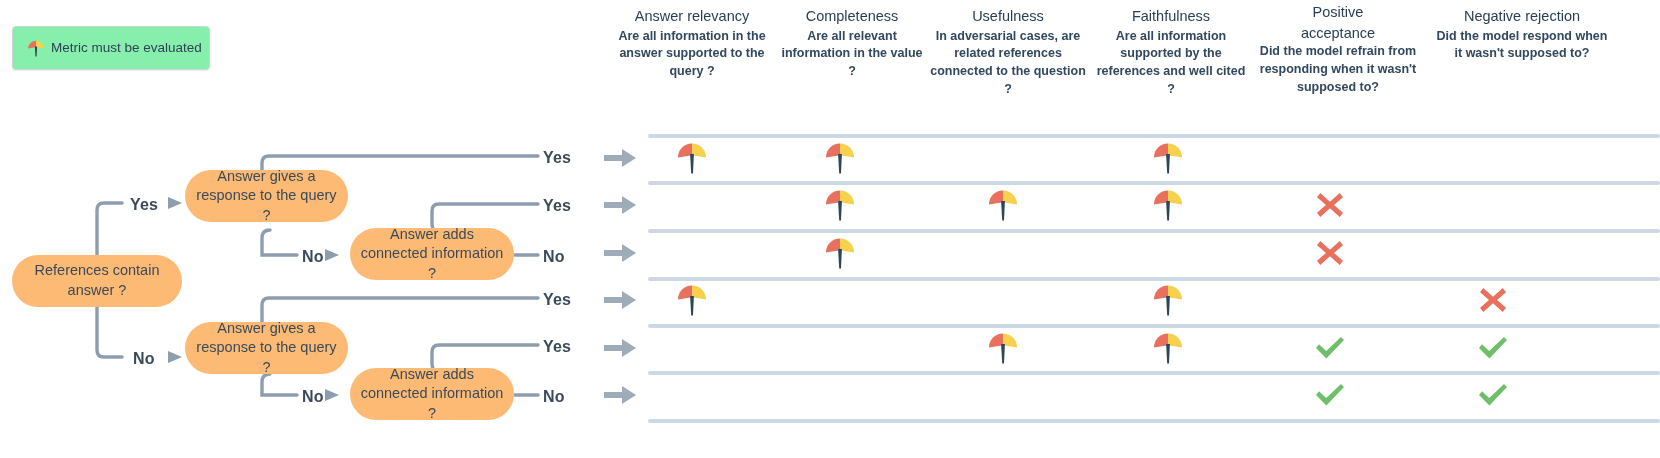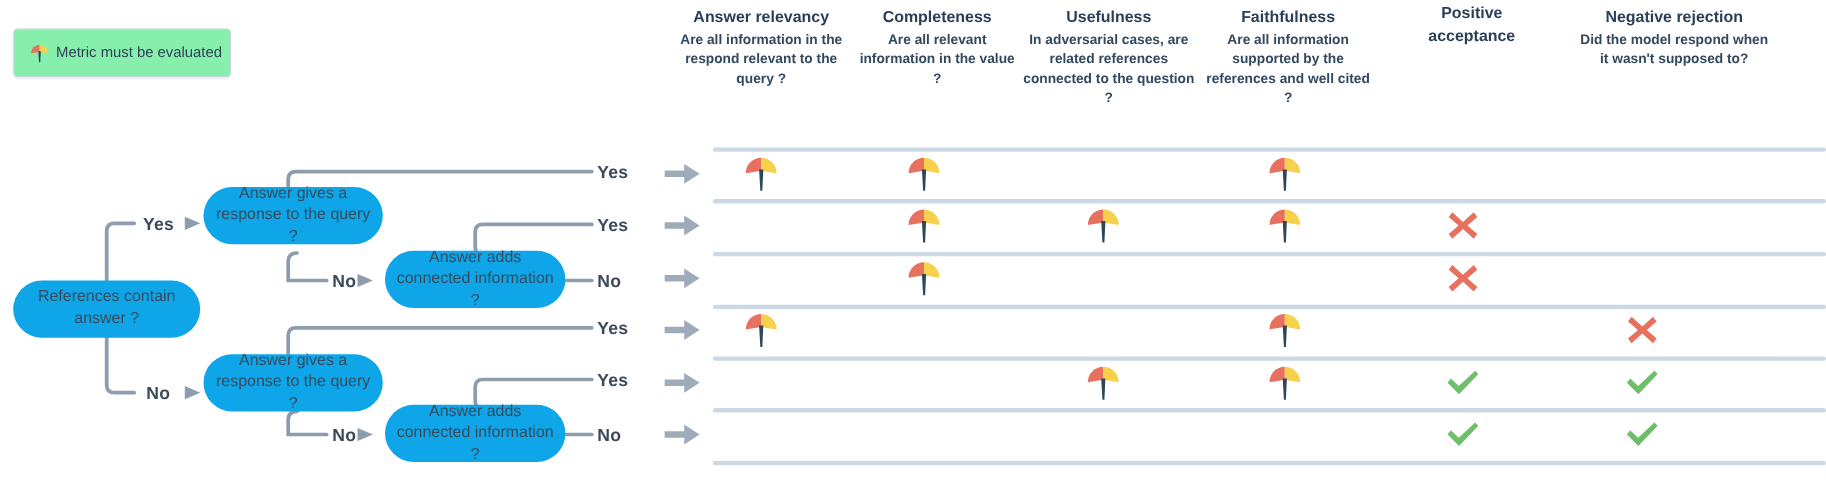--- a/index.html
+++ b/index.html
@@ -51,21 +51,21 @@
   
   #flow {
     position: absolute;
     left: 0;
     top: 0;
     width: 620px;
     height: 458px;
   }
   .node {
     position: absolute;
-    background: #0ea5e9;
+    background: #fdba74;
     border-radius: 26px;
     color: #3b4a5a;
     font-size: 14.5px;
     line-height: 1.35;
     text-align: center;
     display: flex;
     align-items: center;
     justify-content: center;
     box-sizing: border-box;
     padding: 4px 10px;
@@ -88,21 +88,21 @@
     height: 458px;
   }
   .col-head {
     position: absolute;
     top: 6px;
     text-align: center;
     color: #2a3f55;
   }
   .col-title {
     font-size: 14.5px;
-    font-weight: bold;
+    font-weight: normal;
     line-height: 1.42;
     margin-bottom: 1px;
   }
   .col-sub {
     font-size: 12.5px;
     font-weight: bold;
     line-height: 1.42;
     color: #32485e;
   }
   .sep {
@@ -214,36 +214,37 @@
     <span class="edge-label" style="left:302px; top:388px;">No</span>
 
     <span class="edge-label" style="left:543px; top:338px;">Yes</span>
     <span class="edge-label" style="left:543px; top:388px;">No</span>
   </div>
 
   <div id="matrix">
 
     <div class="col-head" style="left:12px; width:160px;">
       <div class="col-title">Answer relevancy</div>
-      <div class="col-sub">Are all information in the respond relevant to the query ?</div>
+      <div class="col-sub">Are all information in the answer supported to the query ?</div>
     </div>
     <div class="col-head" style="left:178px; width:148px;">
       <div class="col-title">Completeness</div>
       <div class="col-sub">Are all relevant information in the value ?</div>
     </div>
     <div class="col-head" style="left:328px; width:160px;">
       <div class="col-title">Usefulness</div>
       <div class="col-sub">In adversarial cases, are related references connected to the question ?</div>
     </div>
     <div class="col-head" style="left:492px; width:158px;">
       <div class="col-title">Faithfulness</div>
       <div class="col-sub">Are all information supported by the references and well cited ?</div>
     </div>
     <div class="col-head" style="left:648px; width:180px; top:2px;">
       <div class="col-title" style="max-width:105px;margin:0 auto;">Positive acceptance</div>
+      <div class="col-sub">Did the model refrain from responding when it wasn't supposed to?</div>
     </div>
     <div class="col-head" style="left:832px; width:180px;">
       <div class="col-title">Negative rejection</div>
       <div class="col-sub">Did the model respond when it wasn't supposed to?</div>
     </div>
 
     <div class="sep" style="top:134px;"></div>
     <div class="sep" style="top:181px;"></div>
     <div class="sep" style="top:229px;"></div>
     <div class="sep" style="top:277px;"></div>

